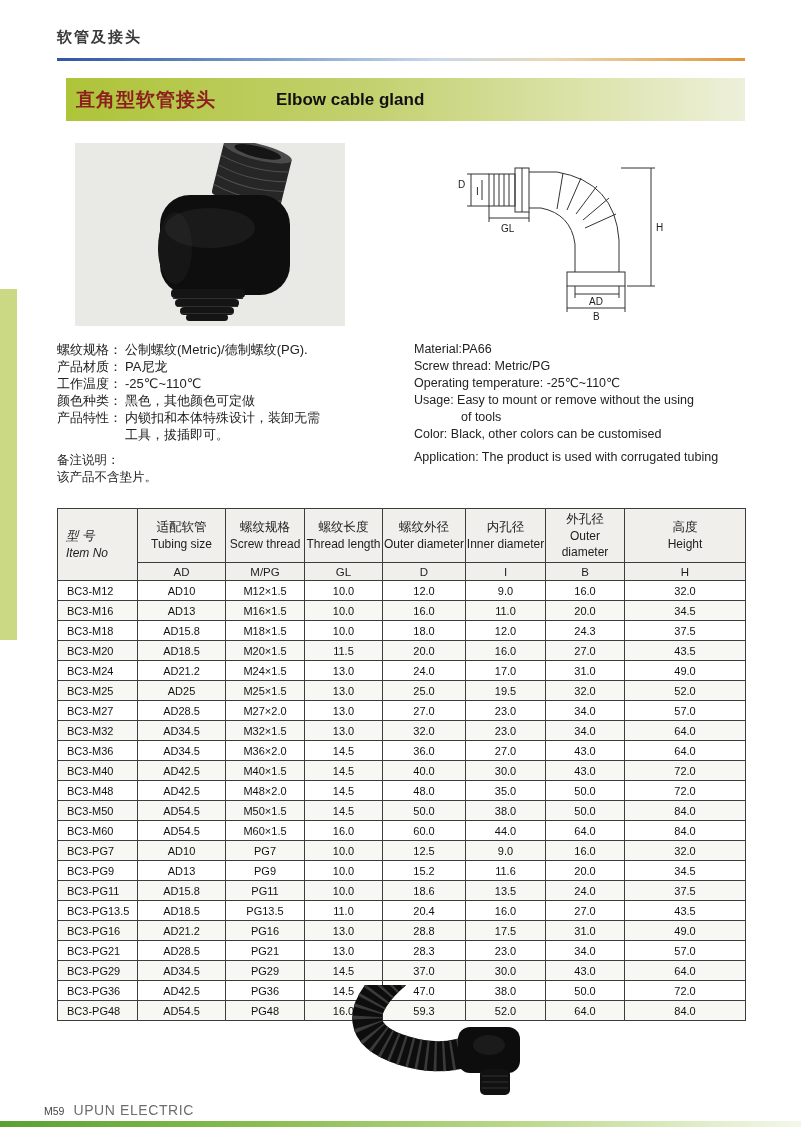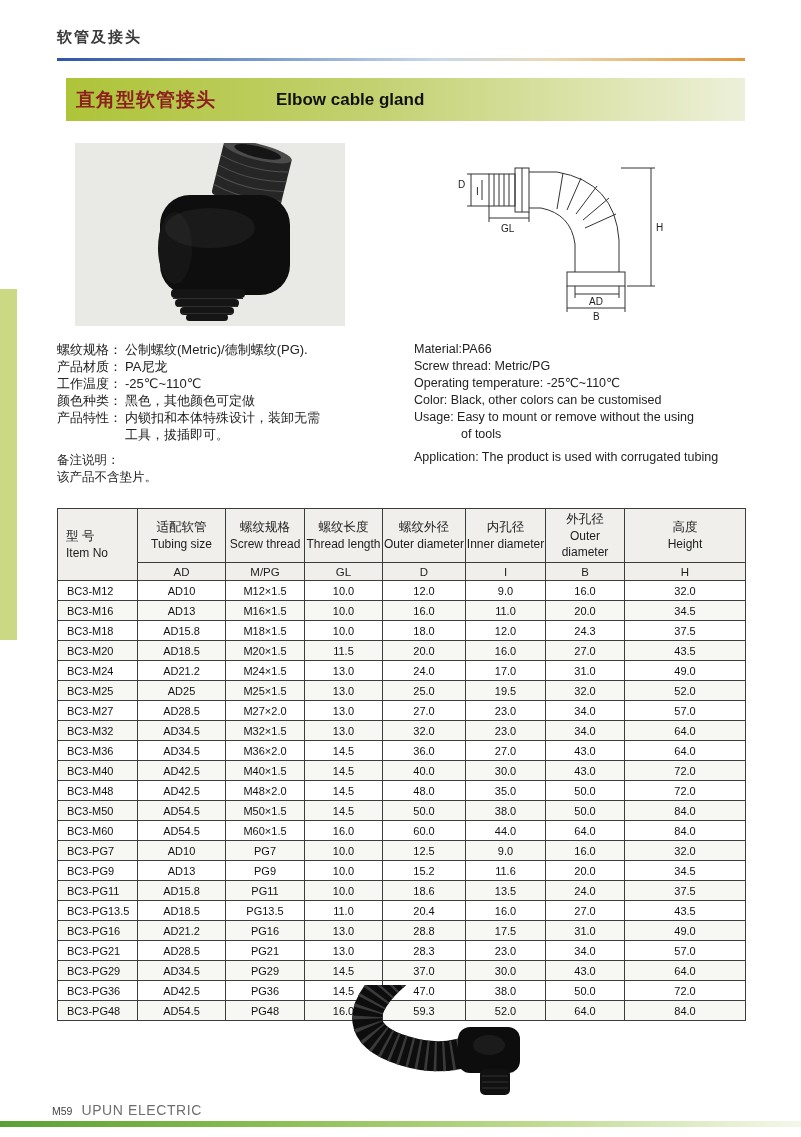--- a/index.html
+++ b/index.html
@@ -59,31 +59,31 @@
   .specs-en li { padding-left: 47px; text-indent: -47px; white-space: pre-line; }
   .specs-en li:last-child { margin-top: 6px; }
 
   
   .table-wrap { position: absolute; left: 57px; top: 508px; width: 688px; }
   table { width: 100%; border-collapse: collapse; table-layout: fixed; }
   th, td { border: 1px solid #3c3c3c; overflow: hidden; }
   thead th { background: #f0efec; font-weight: normal; color: #1d1d1d; padding: 2px 0; }
   .h-cn { font-size: 12.5px; line-height: 17px; }
   .h-en { font-size: 12px; line-height: 16px; }
-  .th-item { text-align: left; padding-left: 8px; }
+  .th-item { text-align: left; padding-left: 8px; font-style: italic; }
   .th-code { font-size: 11.5px; height: 17px; padding: 0; font-weight: normal; }
   tbody td { font-size: 11px; text-align: center; height: 19px; padding: 0; color: #111; }
   tbody td.item { text-align: left; padding-left: 9px; }
   tbody tr:nth-child(even) td { background: #f7f7f4; }
 
   
   .bottom-photo { position: absolute; left: 300px; top: 985px; width: 260px; height: 125px; }
 
   
-  .footer { position: absolute; left: 44px; top: 1102px; display: flex; align-items: baseline; padding-left: 8px; }
+  .footer { position: absolute; left: 36px; top: 1102px; display: flex; align-items: baseline; padding-left: 8px; }
   .page-no { font-size: 10.5px; color: #444; }
   .brand { font-size: 14px; color: #6e6e6e; letter-spacing: 0.6px; margin-left: 9px; }
   .bottom-rule {
     position: absolute; left: 0; top: 1121px; width: 801px; height: 6px;
     background: linear-gradient(90deg, #5aa133 0%, #8cbf55 35%, #bcd88c 65%, #e4efcf 90%, #f3f7ea 100%);
   }
 </style>
 </head>
 <body>
 
@@ -215,23 +215,23 @@
 
   <div class="note-cn">
     <span class="spec-label">备注说明：</span>
     <span class="spec-value">该产品不含垫片。</span>
   </div>
 
   <ul class="specs-en">
       <li>Material:PA66</li>
       <li>Screw thread: Metric/PG</li>
       <li>Operating temperature: -25℃~110℃</li>
-      <li>Color: Black, other colors can be customised</li>
       <li>Usage: Easy to mount or remove without the using
 of tools</li>
+      <li>Color: Black, other colors can be customised</li>
       <li>Application: The product is used with corrugated tubing</li>
     </ul>
 
   <div class="table-wrap">
     <table>
       <colgroup>
         <col style="width:80px">
           <col style="width:88px">
           <col style="width:79px">
           <col style="width:78px">

